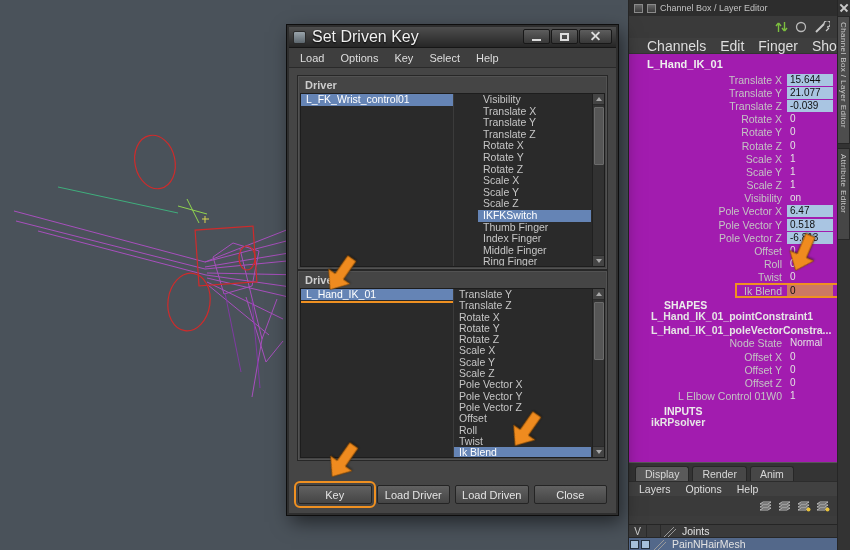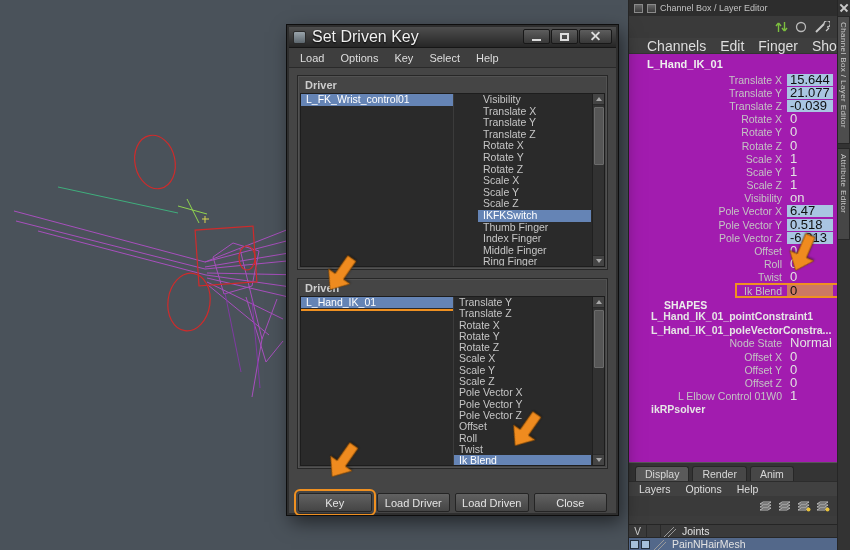--- a/index.html
+++ b/index.html
@@ -25,21 +25,21 @@
   .g-min{width:9px;height:2px;background:#dcdcdc;margin-top:6px;}
   .g-max{width:9px;height:8px;border:2px solid #dcdcdc;}
   .g-close{width:13px;height:13px;position:relative;}
   .g-close::before,.g-close::after{content:"";position:absolute;left:1px;top:5px;width:11px;height:2px;background:#dcdcdc;}
   .g-close::before{transform:rotate(45deg);} .g-close::after{transform:rotate(-45deg);}
 
   #sdk-menubar{height:20px;background:#3e3e3e;border-bottom:1px solid #2a2a2a;display:flex;align-items:center;padding-left:3px;}
   .menu-item{font-size:11px;color:#dedede;padding:2px 8px;white-space:nowrap;}
 
   #dlg-body{padding:7px 8px;}
-  .sdk-frame{border:1px solid #272727;box-shadow:inset 0 0 0 1px #525252;margin-bottom:8px;position:relative;}
+  .sdk-frame{border:1px solid #272727;box-shadow:inset 0 0 0 1px #525252;margin-bottom:0;position:relative;}
   .frame-label{font-size:11px;font-weight:bold;color:#cdcdcd;padding:3px 7px 2px;}
   .lists{display:flex;margin:0 2px 2px;border:1px solid #1d1d1d;background:#2a2a2a;overflow:hidden;}
   .driver-lists{height:174px;gap:24px;} .driven-lists{height:170px;}
   .obj-list{width:153px;border-right:1px solid #3b3b3b;overflow:hidden;}
   .attr-list{flex:1;position:relative;padding-right:13px;overflow:hidden;}
   .list-item{height:11.6px;line-height:11.6px;font-size:10.5px;color:#c6c6c6;padding:0 5px;white-space:nowrap;overflow:hidden;}
   .driven-lists .list-item{height:11.3px;line-height:11.3px;}
   .list-item.selected{background:var(--sel);color:#fff;}
   .list-item.annotated{outline:2px solid var(--orange);outline-offset:1px;}
   .scrollbar{position:absolute;right:0;top:0;bottom:0;width:12px;background:#323232;border-left:1px solid #202020;}
@@ -58,21 +58,21 @@
   #cb-main{position:absolute;left:0;top:0;width:209px;height:550px;}
   #cb-topstrip{height:16px;background:#2d2d2d;display:flex;align-items:center;gap:4px;padding:0 5px;}
   .tiny-ic{width:9px;height:9px;border:1px solid #8a8a8a;background:linear-gradient(#666,#3d3d3d);flex:none;}
   #cb-paneltitle{font-size:9px;color:#c2c2c2;white-space:nowrap;overflow:hidden;}
   #cb-toolbar{height:22px;display:flex;align-items:center;justify-content:flex-end;gap:7px;padding-right:8px;background:#3a3a3a;}
   #cb-menus{height:16px;display:flex;align-items:center;gap:2px;padding-left:12px;background:#3e3e3e;border-bottom:1px solid #333;}
   #cb-menus .menu-item{padding:1px 6px;font-size:14px;}
   #cb-object-name{font-size:11px;font-weight:bold;color:#eee;padding:4px 0 3px 18px;}
   .ch-row{height:13.2px;display:flex;align-items:center;position:relative;}
   .ch-name{width:158px;text-align:right;font-size:10.5px;color:#c4c4c4;padding-right:5px;white-space:nowrap;}
-  .ch-val{width:46px;height:12px;line-height:12px;font-size:13px;color:#e2e2e2;padding-left:3px;white-space:nowrap;}
+  .ch-val{width:46px;height:12px;line-height:12px;font-size:10px;color:#e2e2e2;padding-left:3px;white-space:nowrap;}
   .ch-val.keyed{background:var(--keyed);color:#101010;}
   .ch-val.driven{background:var(--driven);color:#101010;}
   .row-anno{position:absolute;left:106px;right:-4px;top:-1px;bottom:-1px;border:2px solid var(--orange);pointer-events:none;}
   .cb-section-header{font-size:10.5px;font-weight:bold;color:#ececec;padding:2px 0 1px 7px;height:13.2px;margin-left:28px;}
   .node-name{font-size:10.5px;font-weight:bold;color:#e6e6e6;padding-left:22px;height:13.2px;line-height:13.2px;white-space:nowrap;overflow:hidden;}
 
   
   #lp{position:absolute;left:0;right:0;top:462px;bottom:0;background:#3c3c3c;border-top:1px solid #565656;}
   #lp-tabs{display:flex;gap:3px;padding:3px 0 0 6px;background:#343434;height:18px;}
   .lp-tab{padding:1px 9px 0;font-size:10.5px;color:#d8d8d8;background:#474747;border:1px solid #272727;border-bottom:none;border-radius:3px 3px 0 0;height:15px;}
@@ -370,20 +370,21 @@
         </div>
         <div class="ch-row">
           <span class="ch-name">Offset Z</span>
           <span class="ch-val">0</span>
         </div>
         <div class="ch-row">
           <span class="ch-name">L Elbow Control 01W0</span>
           <span class="ch-val">1</span>
         </div>
       </div>
+    <div class="cb-section-header">INPUTS</div>
     <div id="cb-input-nodes">
         <div class="node-name">ikRPsolver</div>
       </div>
 
     <div id="lp">
       <div id="lp-tabs">
           <div class="lp-tab selected">Display</div>
           <div class="lp-tab">Render</div>
           <div class="lp-tab">Anim</div>
         </div>

